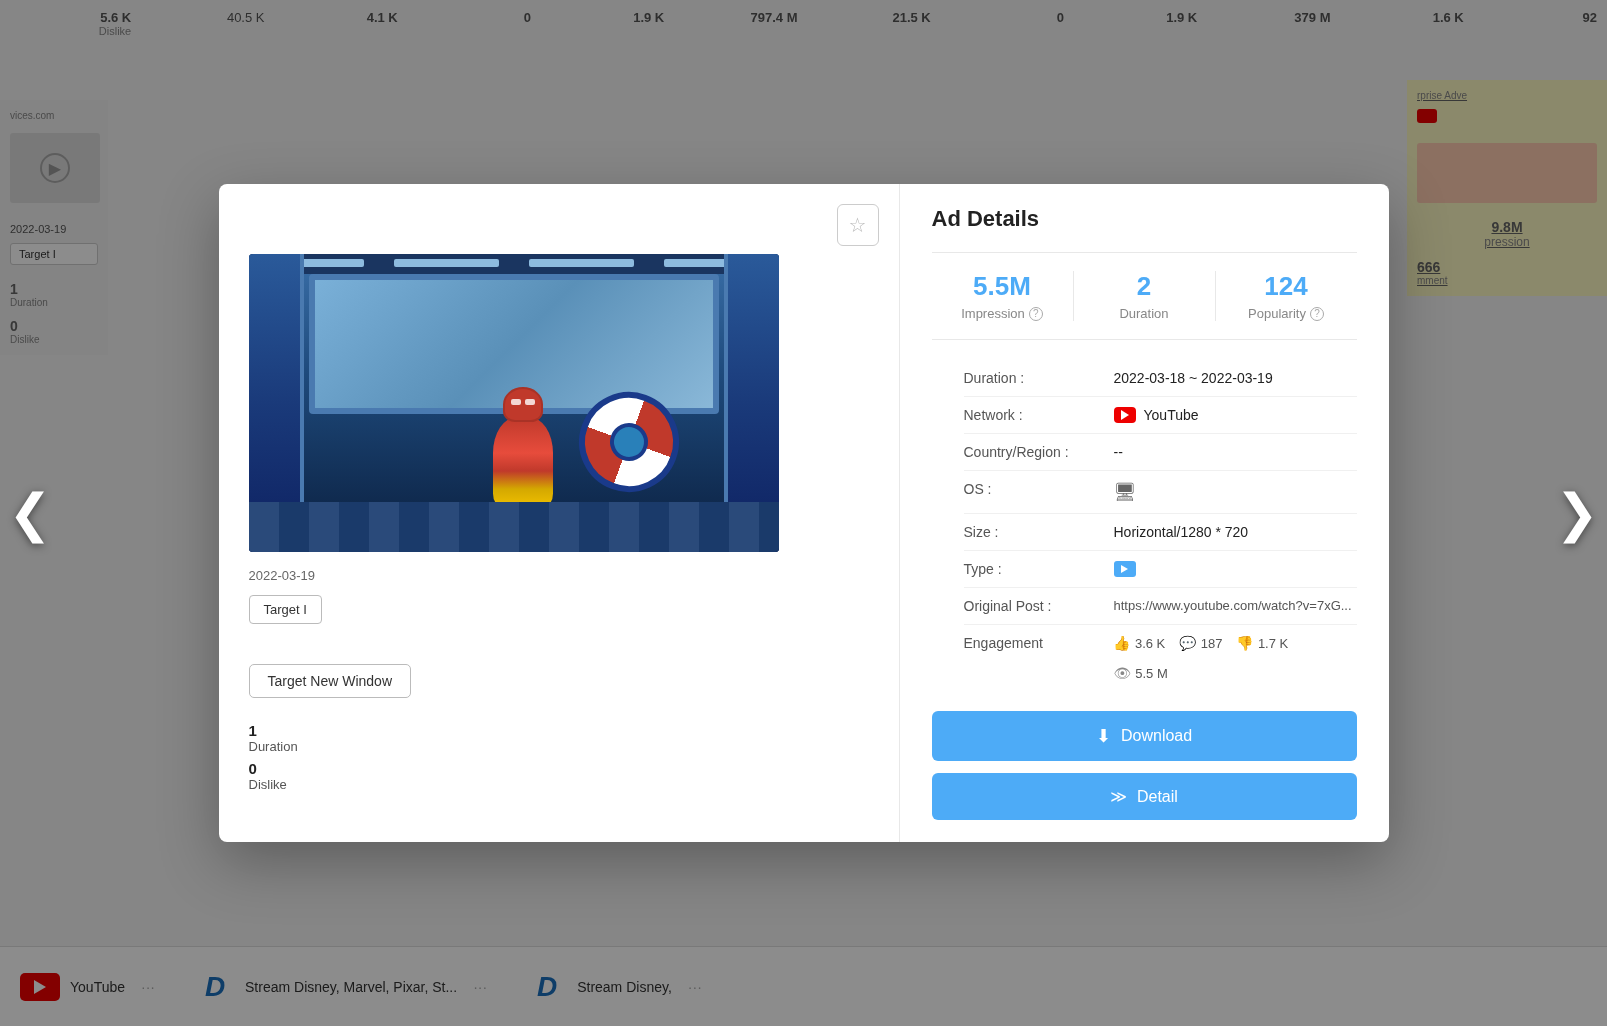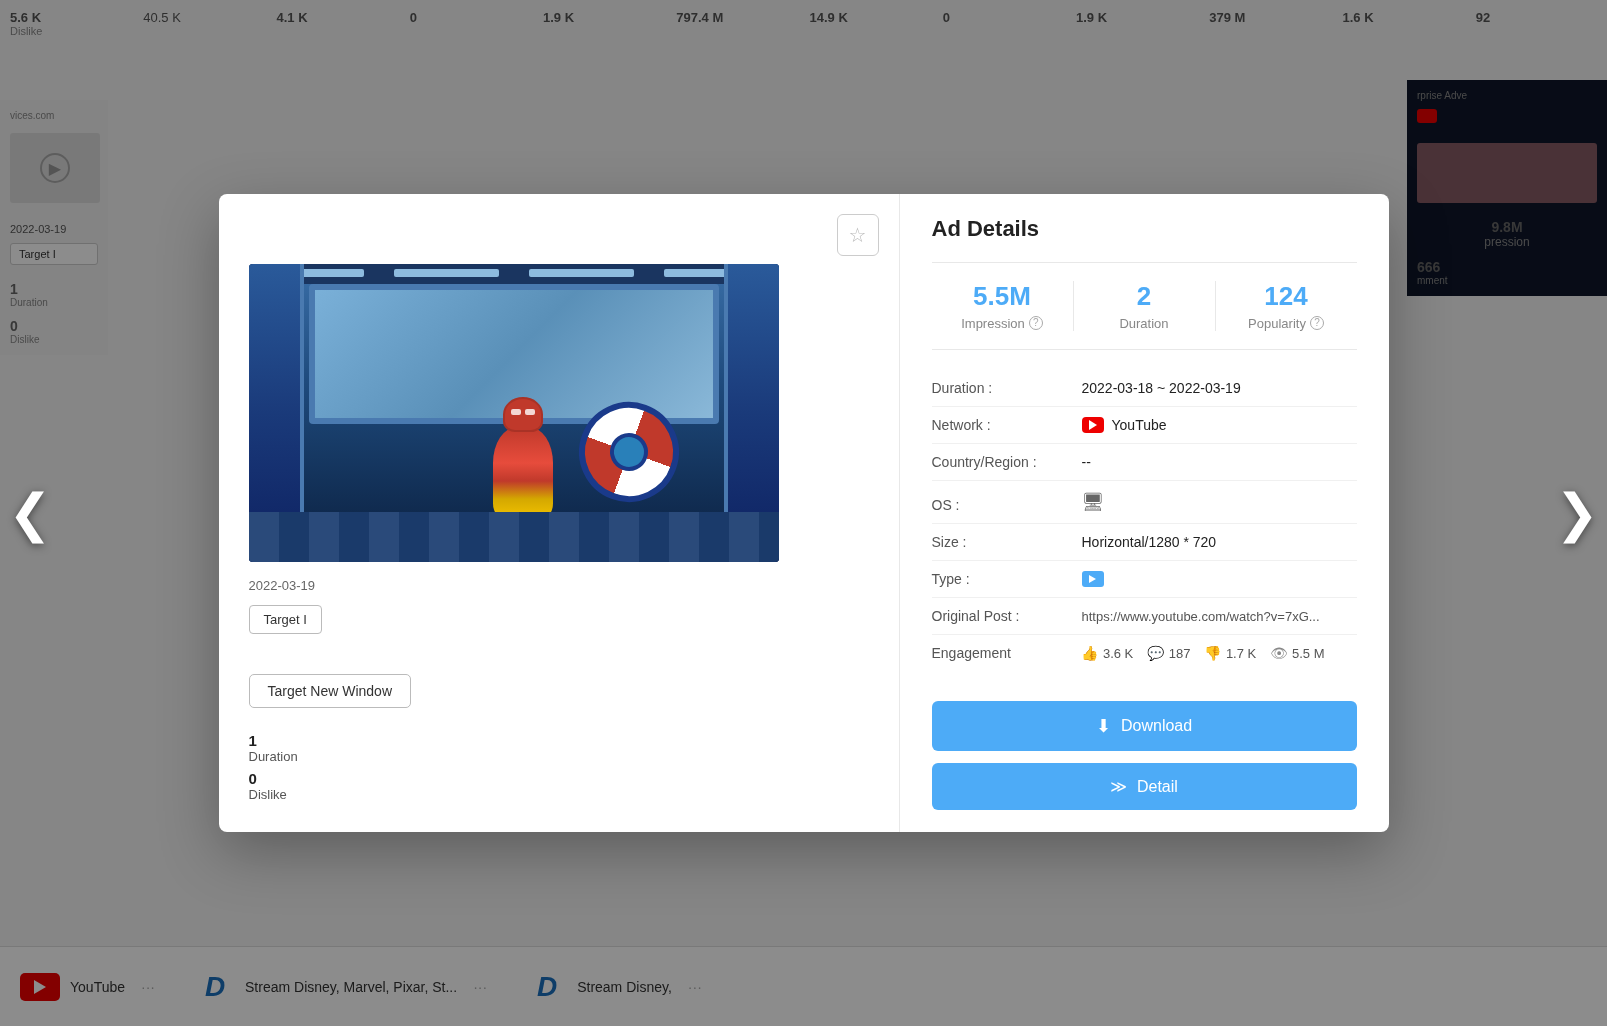--- a/index.html
+++ b/index.html
@@ -23,21 +23,21 @@
       gap: 8px;
     }
     .bg-row {
       display: flex;
       gap: 12px;
       font-size: 12px;
       color: #555;
     }
     .bg-cell {
       flex: 1;
-      text-align: left;
+      text-align: right;
     }
     .bg-bottom {
       position: absolute;
       bottom: 0;
       left: 0;
       right: 0;
       height: 80px;
       background: #fff;
       display: flex;
       align-items: center;
@@ -289,21 +289,21 @@
     .metric-value {
       font-size: 26px;
       font-weight: 600;
       color: #4dabf7;
     }
     .metric-label {
       font-size: 13px;
       color: #888;
       margin-top: 4px;
       display: flex;
-      align-items: flex-start;
+      align-items: center;
       justify-content: center;
       gap: 4px;
     }
     .metric-help {
       display: inline-block;
       width: 14px;
       height: 14px;
       border-radius: 50%;
       border: 1.5px solid #aaa;
       font-size: 10px;
@@ -314,24 +314,25 @@
     }
 
     .detail-table {
       display: flex;
       flex-direction: column;
       gap: 0;
       margin-bottom: 20px;
     }
     .detail-row {
       display: flex;
-      align-items: flex-end;
+      align-items: flex-start;
       padding: 10px 0;
       border-bottom: 1px solid #f0f0f0;
       font-size: 14px;
+      margin-left: 32px;
     }
     .detail-row:last-child { border-bottom: none; }
     .detail-key {
       width: 150px;
       color: #555;
       flex-shrink: 0;
     }
     .detail-val {
       color: #222;
       display: flex;
@@ -486,21 +487,21 @@
     <div class="bg-cell">
       <div style="font-weight:600;font-size:13px;">0</div>
     </div>
     <div class="bg-cell">
       <div style="font-weight:600;font-size:13px;">1.9 K</div>
     </div>
     <div class="bg-cell">
       <div style="font-weight:600;font-size:13px;">797.4 M</div>
     </div>
     <div class="bg-cell">
-      <div style="font-weight:600;font-size:13px;">14.9 K</div>
+      <div style="font-weight:600;font-size:13px;">21.5 K</div>
     </div>
     <div class="bg-cell">
       <div style="font-weight:600;font-size:13px;">0</div>
     </div>
     <div class="bg-cell">
       <div style="font-weight:600;font-size:13px;">1.9 K</div>
     </div>
     <div class="bg-cell">
       <div style="font-weight:600;font-size:13px;">379 M</div>
     </div>
@@ -522,21 +523,21 @@
     <div style="margin-top:16px;">
       <div style="font-weight:700;font-size:14px;">1</div>
       <div style="font-size:10px;color:#888;">Duration</div>
     </div>
     <div style="margin-top:10px;">
       <div style="font-weight:700;font-size:14px;">0</div>
       <div style="font-size:10px;color:#888;">Dislike</div>
     </div>
   </div>
 
-  <div style="position:absolute;right:0;top:80px;width:200px;background:#0f172a;padding:10px;font-size:11px;color:#666;">
+  <div style="position:absolute;right:0;top:80px;width:200px;background:#fef9c3;padding:10px;font-size:11px;color:#666;text-decoration:underline;">
     <div style="color:#888;font-size:10px;">rprise Adve</div>
     <div style="width:20px;height:14px;background:#e00;border-radius:3px;margin-top:8px;"></div>
     <div style="margin-top:20px;height:60px;background:#ffa0a0;border-radius:3px;opacity:0.5;"></div>
     <div style="margin-top:16px;text-align:center;">
       <div style="font-weight:700;font-size:14px;">9.8M</div>
       <div style="font-size:12px;color:#888;">pression</div>
     </div>
     <div style="margin-top:10px;">
       <div style="font-weight:700;font-size:14px;">666</div>
       <div style="font-size:10px;color:#888;">mment</div>

